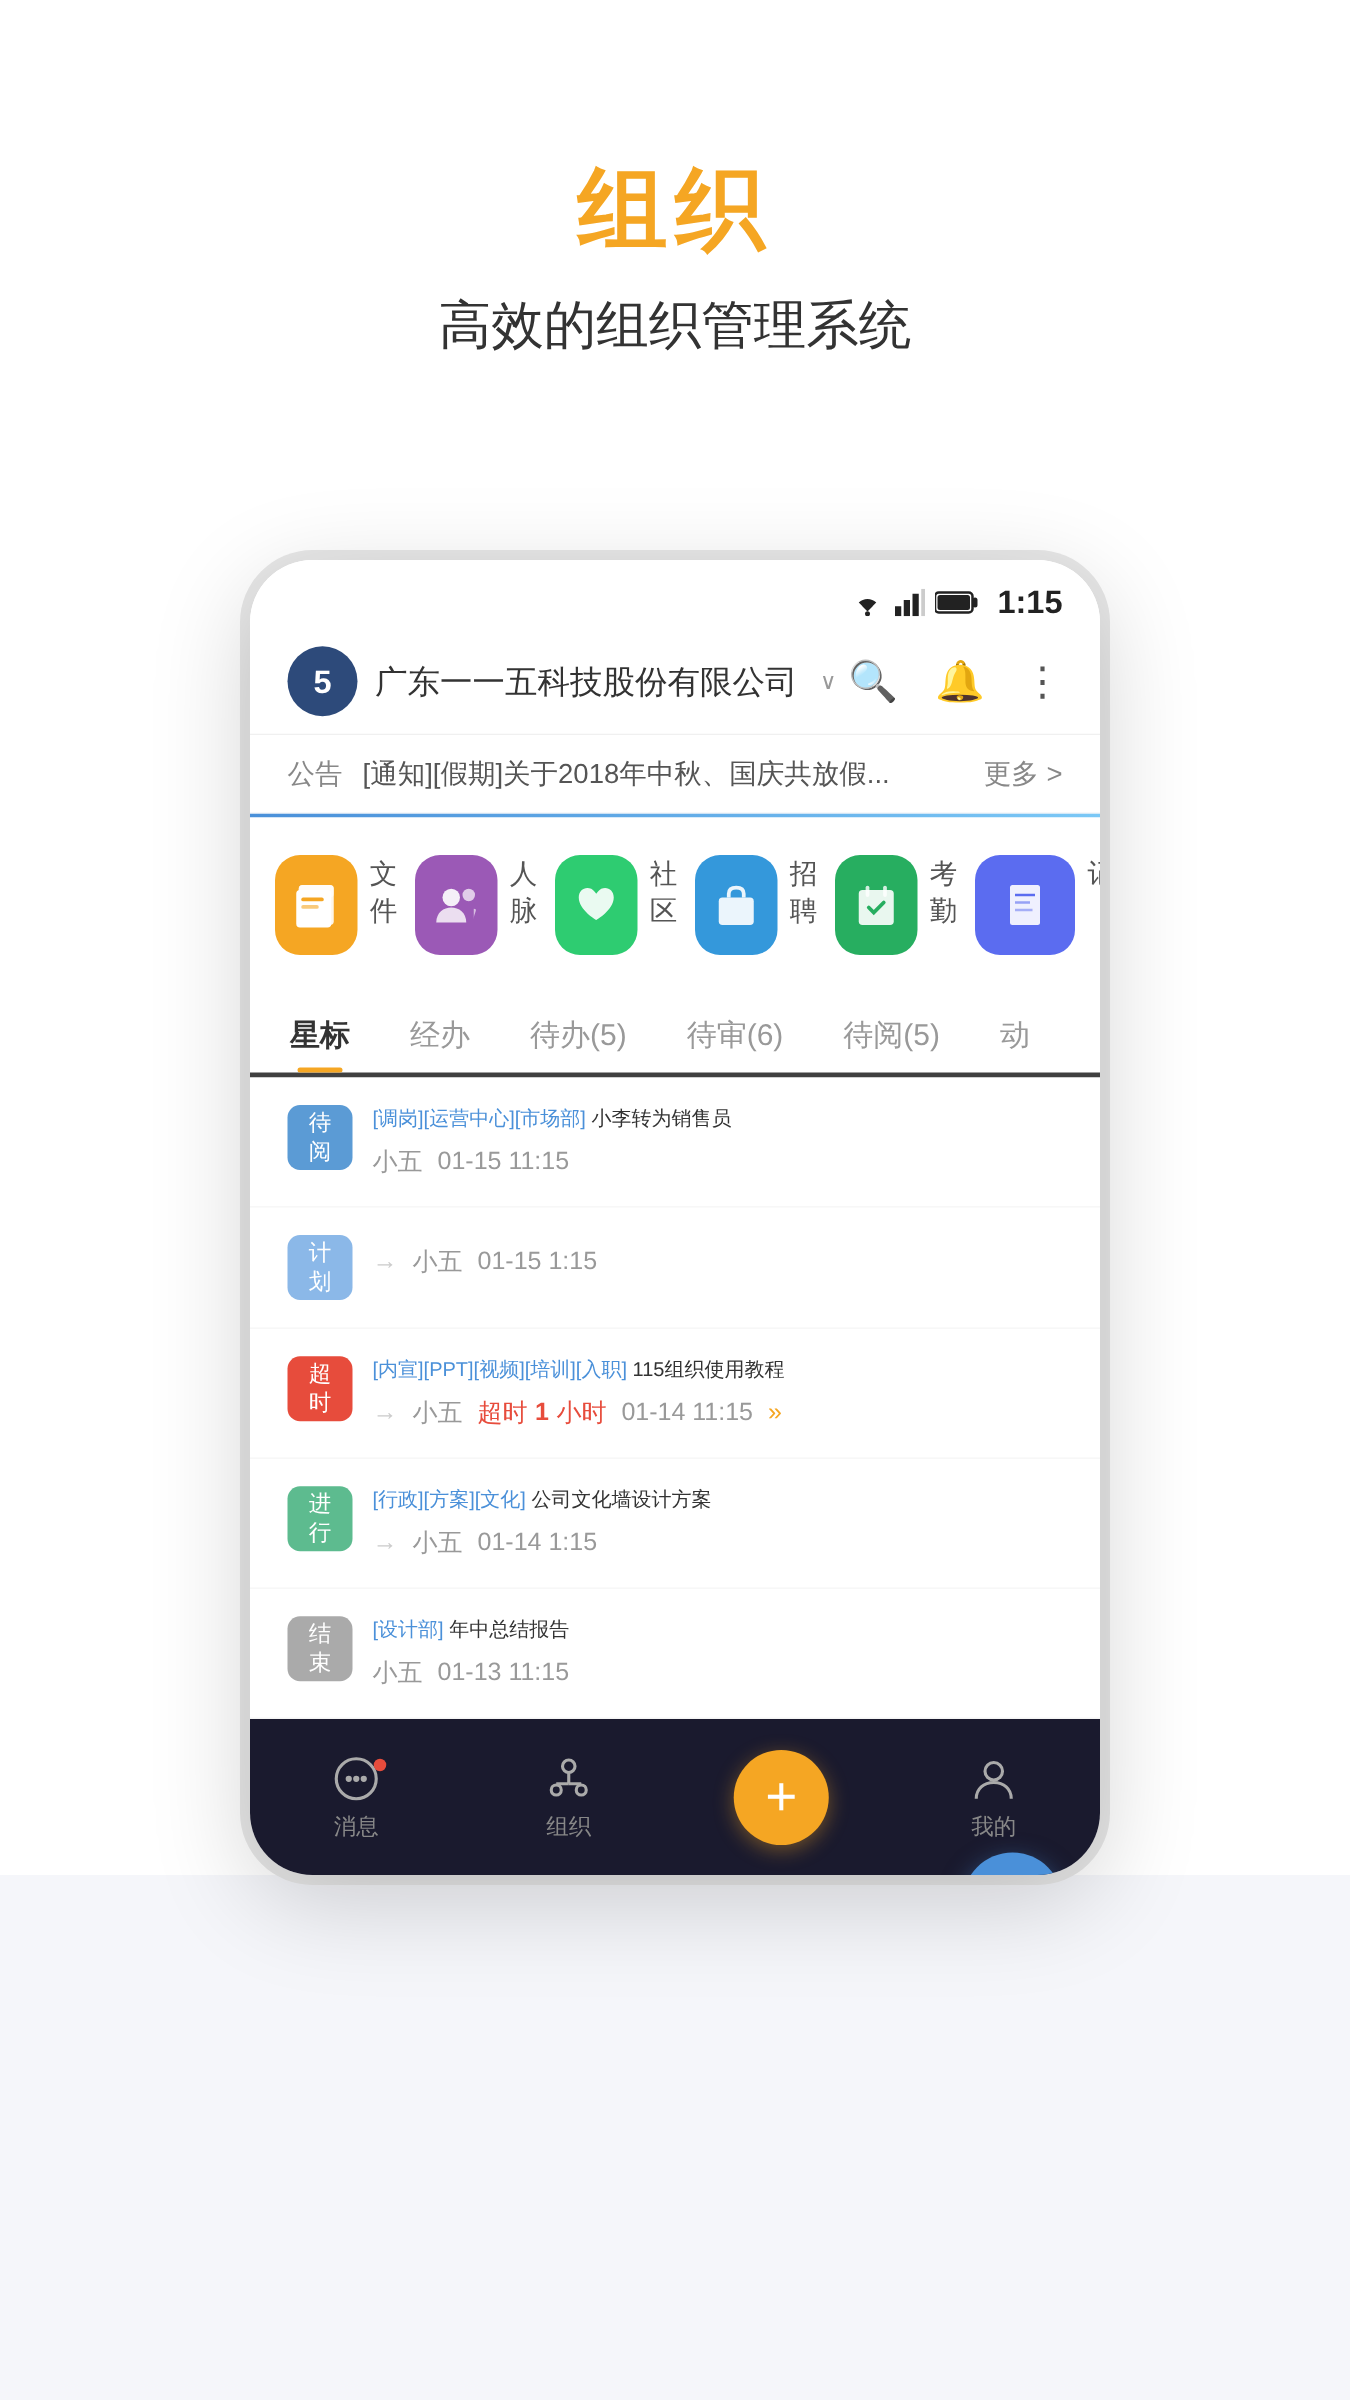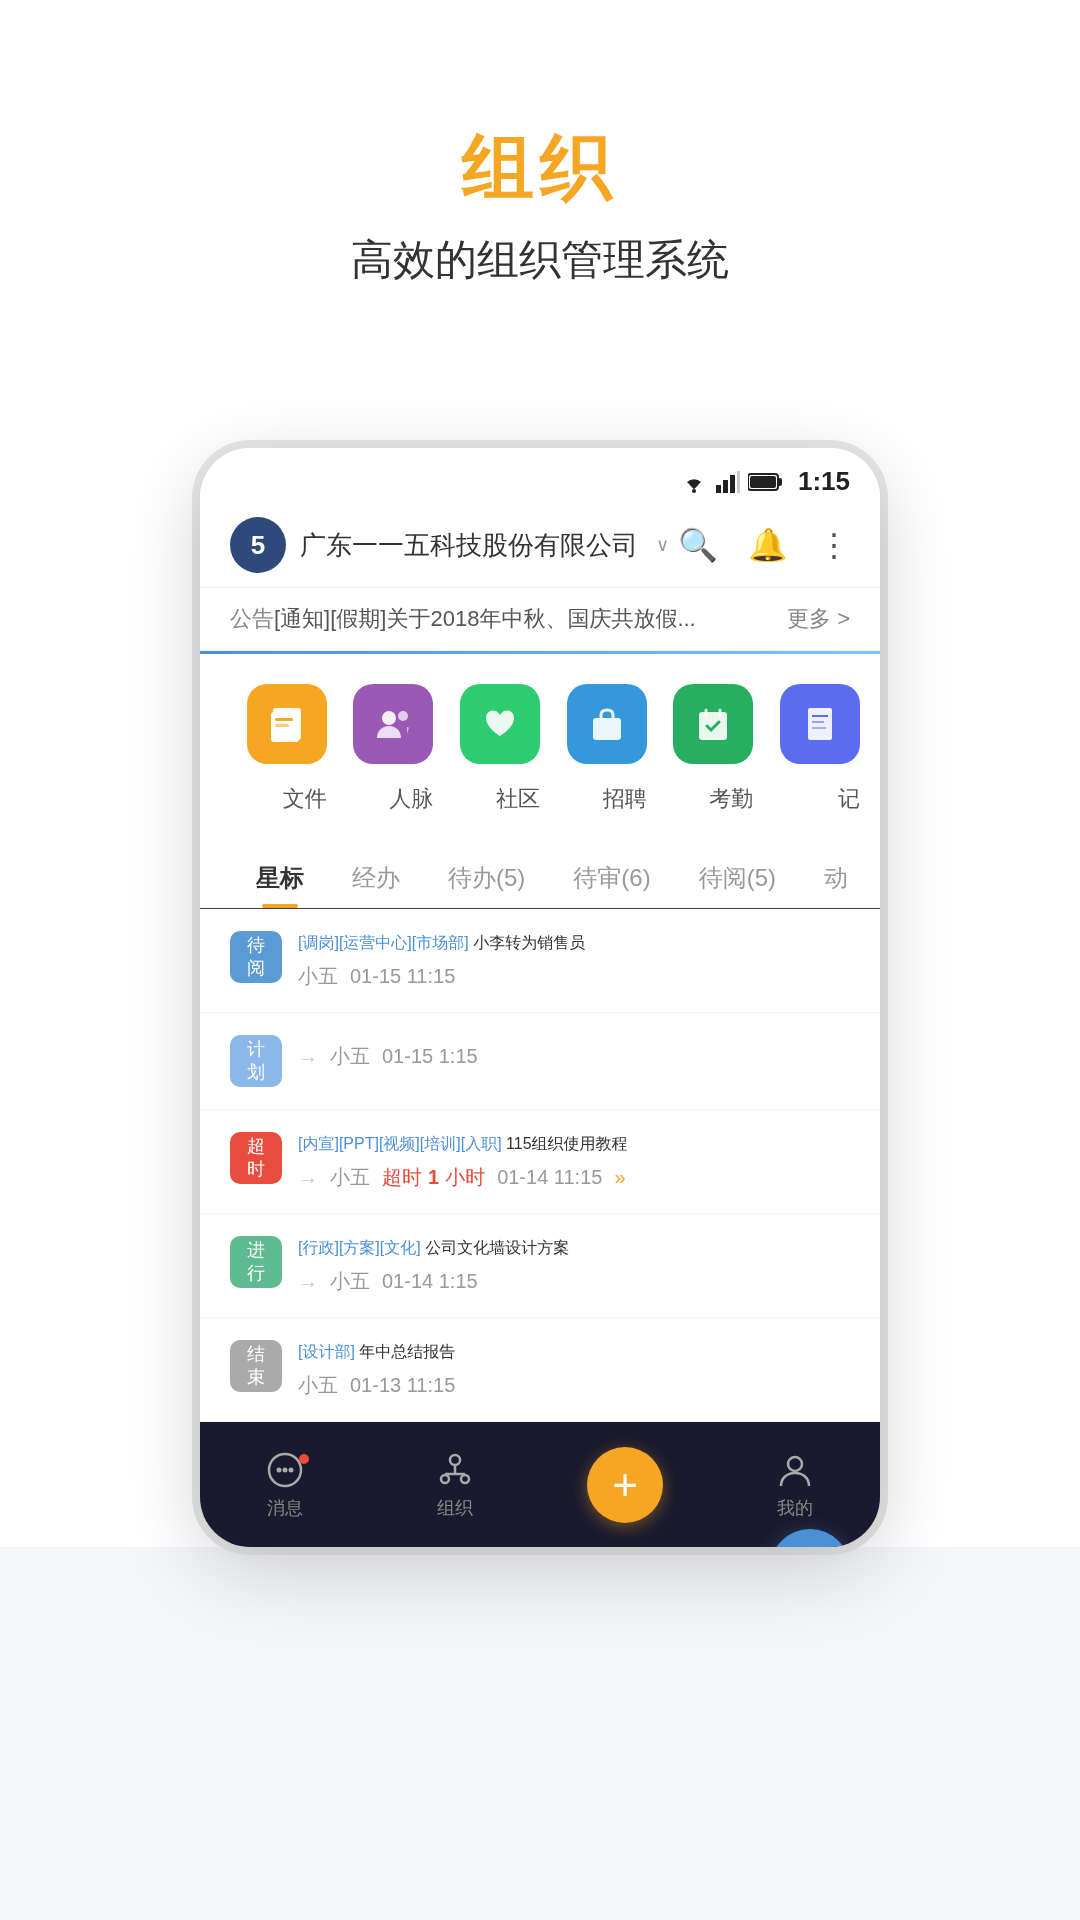--- a/index.html
+++ b/index.html
@@ -119,20 +119,21 @@
       color: #555;
       cursor: pointer;
     }
 
     
     .announcement-bar {
       background: #fff;
       padding: 16px 30px;
       display: flex;
       align-items: center;
+      gap: 16px;
       border-bottom: 1px solid #eef2f8;
       font-size: 22px;
     }
     .ann-label {
       color: #888;
       white-space: nowrap;
     }
     .ann-text {
       color: #555;
       flex: 1;
@@ -158,23 +159,22 @@
     .quick-icons {
       background: #fff;
       padding: 30px 20px 20px;
       display: flex;
       gap: 0;
       overflow: hidden;
     }
     .quick-icon-item {
       flex: 1;
       display: flex;
-      flex-direction: column;
-      align-items: flex-end;
-      gap: 20px;
+      align-items: flex-start;
+      gap: 10px;
       cursor: pointer;
     }
     .icon-circle {
       width: 80px;
       height: 80px;
       border-radius: 20px;
       display: flex;
       align-items: center;
       justify-content: center;
       font-size: 40px;
@@ -187,22 +187,22 @@
     .ic-people { background: #9b59b6; }
     .ic-community { background: #2ecc71; }
     .ic-recruit { background: #3498db; }
     .ic-attend { background: #27ae60; }
     .ic-note { background: #5b6cf0; }
 
     
     .tabs-bar {
       background: #fff;
       display: flex;
-      border-bottom: 1px solid #404040;
-      padding: 0 32px;
+      border-bottom: 4px solid #404040;
+      padding: 0 8px;
       margin-top: 8px;
     }
     .tab-item {
       padding: 20px 24px 14px;
       font-size: 24px;
       color: #999;
       cursor: pointer;
       position: relative;
       white-space: nowrap;
     }

